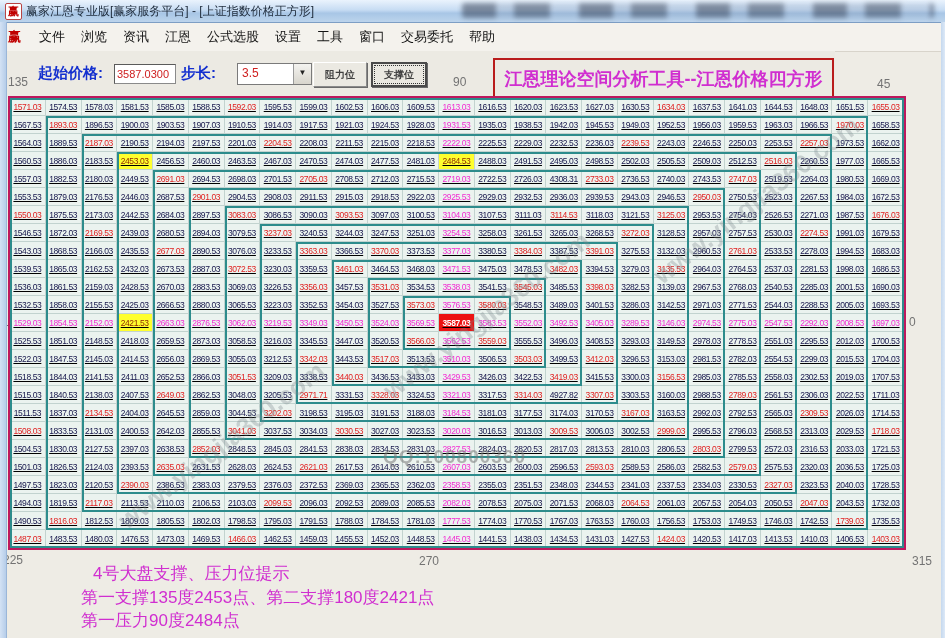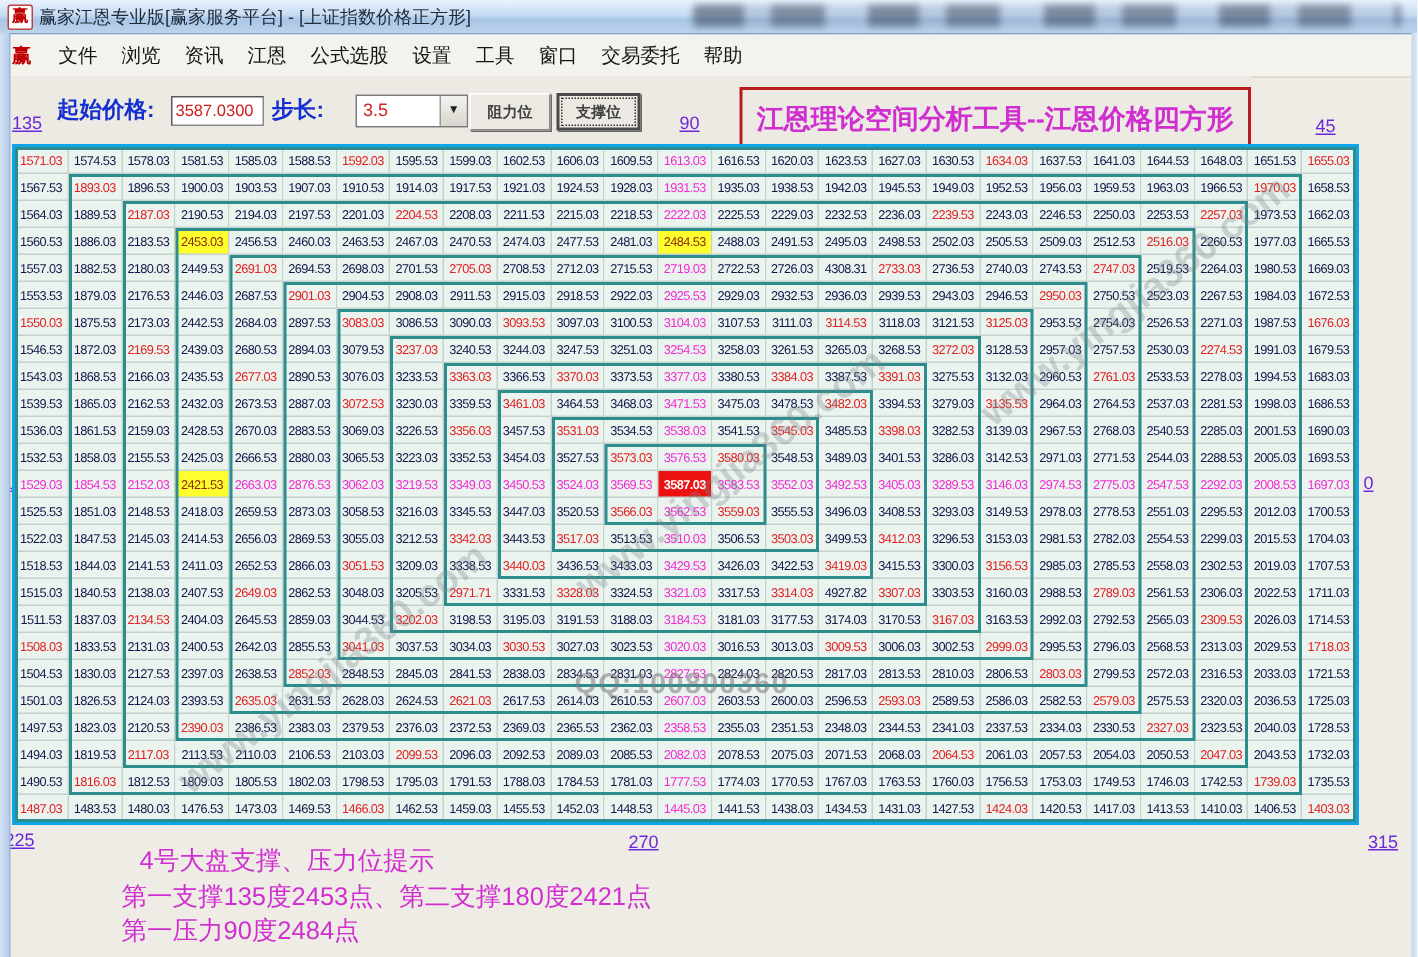--- a/index.html
+++ b/index.html
@@ -42,26 +42,26 @@
     font-size:10px;font-weight:bold;font-family:inherit;
     border:1px solid #8a8a8a;border-top-color:#fff;border-left-color:#fff;
     box-shadow:1px 1px 0 #6a6a6a;}
   .btn-res{left:313px;width:54px;}
   .btn-sup{left:371px;width:56px;border:2px solid #4a4a4a;outline:1px dotted #333;outline-offset:-4px;}
   .banner{position:absolute;left:493px;top:7px;width:337px;height:37px;border:2px solid #b91c1c;
     display:flex;align-items:center;justify-content:center;background:transparent;}
   .banner span{color:#d02ed0;font-size:18px;font-weight:bold;white-space:nowrap;}
 
   
-  .angle{position:absolute;font-size:12px;color:#6d28d9;text-decoration:underline;}
+  .angle{position:absolute;font-size:12px;color:#737373;}
 
   
   .grid{position:absolute;left:8px;top:96px;width:898px;height:454px;
-    border:2px solid #0ea5e9;box-sizing:border-box;background:#fff;
-    display:grid;grid-template-columns:repeat(25,1fr);grid-auto-rows:1fr;position:absolute;}
+    border:2px solid #be185d;box-sizing:border-box;background:#fff;
+    display:grid;grid-template-columns:repeat(25,1fr);grid-auto-rows:1fr;position:absolute;text-decoration:underline;}
   .cell{box-sizing:border-box;border-right:1px solid #c2d3cf;border-bottom:1px solid #c2d3cf;
     background:#ebf3ef;color:#15154a;font-size:8.5px;letter-spacing:-0.4px;
     display:flex;align-items:center;justify-content:center;white-space:nowrap;overflow:hidden;}
   .cell.cardinal{color:#f22ad2;}
   .cell.ray{color:#e02222;}
   .cell.hl{background:#ffff2e;color:#8c2b00;}
   .cell.center{background:#ec1212;color:#fff;font-weight:bold;}
   .ring{position:absolute;border:2px solid #2d8c8c;box-sizing:border-box;pointer-events:none;}
 
   

